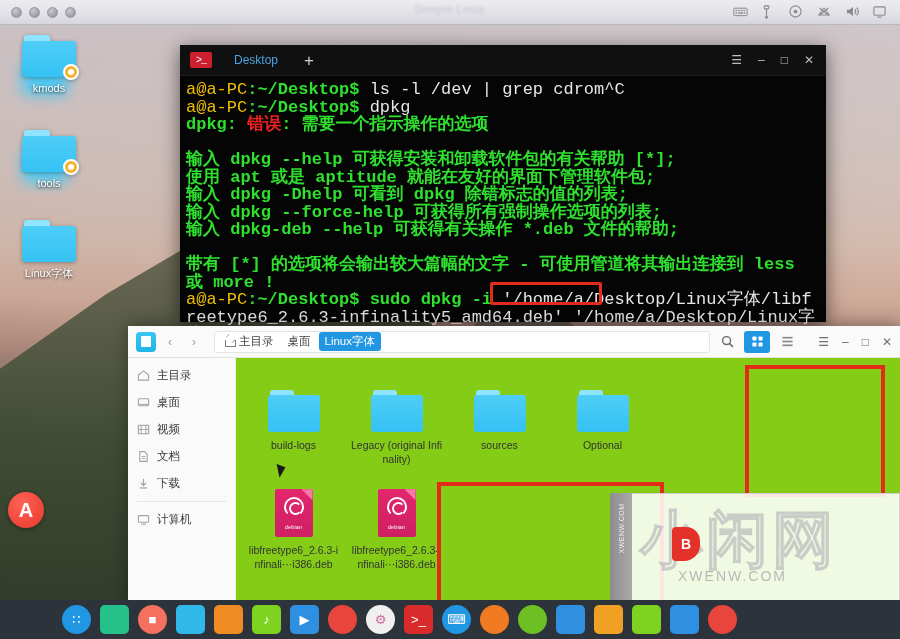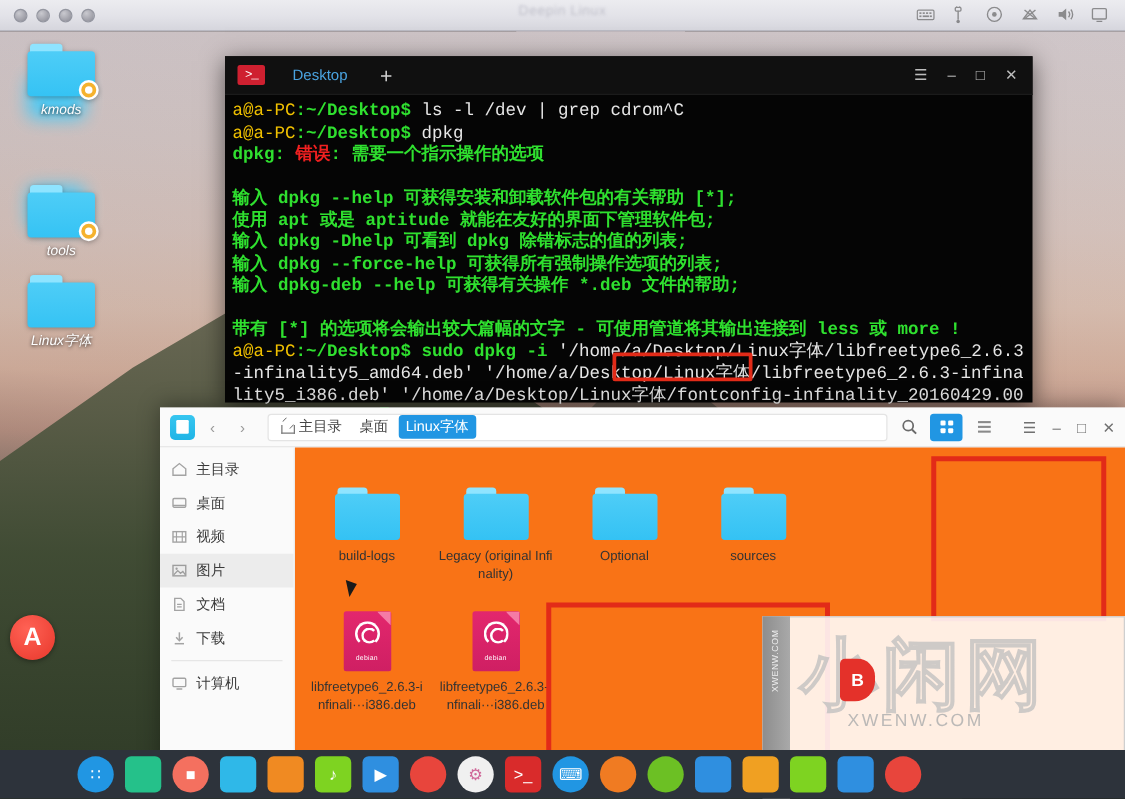--- a/index.html
+++ b/index.html
@@ -61,35 +61,35 @@
   #cloud1 { position: absolute; right: 70px; top: 60px; width: 210px; height: 70px;
     background: radial-gradient(ellipse at 40% 55%, rgba(255,215,185,.85), rgba(245,195,170,0) 70%);
     filter: blur(7px); }
   #cloud2 { position: absolute; right: 180px; top: 118px; width: 180px; height: 52px;
     background: radial-gradient(ellipse at 55% 50%, rgba(255,178,120,.75), rgba(255,178,120,0) 72%);
     filter: blur(8px); }
   #sunglow { position: absolute; right: 96px; top: 150px; width: 54px; height: 54px; border-radius: 50%;
     background: radial-gradient(circle, #ffb347 0%, #ff9a3c 45%, rgba(255,150,60,0) 72%); filter: blur(3px); }
 
   
-  .desk-icon { position: absolute; width: 86px; text-align: center; cursor: default; font-style: italic; }
+  .desk-icon { position: absolute; width: 86px; text-align: center; cursor: default; }
   .folder { width: 54px; height: 42px; margin: 0 auto; position: relative;
     filter: drop-shadow(0 1px 2px rgba(0,0,0,.3)); }
   .folder .tab { position: absolute; left: 2px; top: 0; width: 26px; height: 7px;
     background: #8fe4ff; border-radius: 3px 3px 0 0; }
   .folder .body { position: absolute; left: 0; top: 6px; width: 54px; height: 36px;
     background: linear-gradient(to bottom,#4ecdf7,#35c3f4); border-radius: 3px; }
   .folder .badge { position: absolute; right: -3px; bottom: -3px; width: 16px; height: 16px;
     border-radius: 50%; background: #f5b22e; border: 2px solid #fff;
     display:flex; align-items:center; justify-content:center; }
   .folder .badge::after { content:""; width:6px;height:6px;border-radius:50%;background:#fff; }
   .desk-label { margin-top: 5px; font-size: 11px; color: #fff;
     text-shadow: 0 1px 3px rgba(0,0,0,.85); line-height: 1.25; }
   #icon-kmods { left: 6px; top: 10px; }
-  #icon-tools { left: 6px; top: 123px; }
+  #icon-tools { left: 6px; top: 105px; }
   #icon-linuxfont { left: 6px; top: 195px; }
   
   #icon-appbadge { position: absolute; left: 8px; top: 467px; width: 36px; height: 36px;
     border-radius: 50%; background: radial-gradient(circle at 38% 32%, #ff6255, #e8372b);
     color: #fff; font-size: 20px; font-weight: bold; display: flex;
     align-items: center; justify-content: center; box-shadow: 0 1px 4px rgba(0,0,0,.4); }
   
   .blob { position: absolute; width: 46px; height: 34px; background: #49c9f5;
     filter: blur(7px); opacity: .95; border-radius: 6px; }
   #blob1 { left: 22px; top: 36px; }
@@ -104,21 +104,21 @@
     border-bottom: 1px solid #1b1b1b; }
   #term-appicon { width: 22px; height: 16px; margin-left: 10px; background: #cf2030;
     border-radius: 2px; color: #fff; font-size: 10px; font-family: "Liberation Mono", monospace;
     display: flex; align-items: center; justify-content: center; letter-spacing: -1px; }
   #term-tab { margin-left: 22px; color: #4aa3e0; font-size: 12px; }
   #term-newtab { margin-left: 26px; color: #cfcfcf; font-size: 17px; line-height: 1; }
   #term-wbtns { margin-left: auto; display: flex; align-items: center; gap: 16px;
     margin-right: 12px; color: #bdbdbd; font-size: 12px; }
   #term-wbtns span { cursor: pointer; }
   #term-body { padding: 5px 6px 0 6px; font-family: "Liberation Mono","DejaVu Sans Mono", monospace;
-    font-size: 14px; line-height: 17.5px; color: #2fe02f; white-space: pre-wrap;
+    font-size: 17px; line-height: 17.5px; color: #2fe02f; white-space: pre-wrap;
     word-break: break-all; }
   .tl-prompt { color: #2fe02f; font-weight: bold; }
   .tl-user { color: #f0c000; }
   .tl-err { color: #f02020; font-weight: bold; }
   .tl-white { color: #e6e6e6; }
   .tl-blank { height: 17.5px; }
   #cmd-hl { position: absolute; left: 310px; top: 237px; width: 112px; height: 23px;
     border: 3px solid #e22b18; border-radius: 2px; pointer-events: none; }
   .cursor-blk { display: inline-block; width: 7px; height: 12px; border: 1px solid #2fe02f;
     vertical-align: -1px; }
@@ -160,21 +160,21 @@
     padding-top: 4px; overflow: hidden; }
   .side-item { display: flex; align-items: center; gap: 7px; height: 27px; padding: 0 9px;
     font-size: 11.5px; color: #3a3a3a; cursor: pointer; }
   .side-item.selected { background: #ececec; }
   .side-item .sv { width: 13px; height: 13px; flex: 0 0 13px; opacity: .6; }
   .side-sep { height: 1px; background: #e6e6e6; margin: 4px 9px; }
   #side-cursor { position: absolute; left: 278px; top: 463px; width: 0; height: 0;
     border-left: 8px solid #1a1a1a; border-top: 5px solid transparent;
     border-bottom: 9px solid transparent; transform: rotate(-12deg); }
 
-  #fm-files { flex: 1; background: #f97316; position: relative; padding: 14px 6px 0 6px; overflow: hidden; }
+  #fm-files { flex: 1; background: #84cc16; position: relative; padding: 14px 6px 0 6px; overflow: hidden; }
   .file-row { display: flex; }
   .file-cell { width: 103px; text-align: center; padding: 6px 2px 10px 2px; }
   .ficon { height: 54px; display: flex; align-items: flex-end; justify-content: center; }
   .fname { margin-top: 6px; font-size: 10.5px; color: #333; line-height: 1.3;
     word-break: break-all; padding: 1px 3px; display: inline-block; border-radius: 2px; }
   .fname.sel { background: #2196e3; color: #fff; }
   .bigfolder { width: 52px; height: 42px; position: relative; }
   .bigfolder .tab { position: absolute; left: 2px; top: 0; width: 24px; height: 6px;
     background: #8fe4ff; border-radius: 3px 3px 0 0; }
   .bigfolder .body { position: absolute; left: 0; top: 5px; width: 52px; height: 37px;
@@ -420,28 +420,20 @@
           </div>
           <div class="side-item">
             <span class="sv"><svg viewBox="0 0 14 14">
                 <rect x="1.5" y="2.5" width="11" height="9" fill="none" stroke="#6a6a6a" stroke-width="1.2"></rect>
                 <line x1="4.5" y1="2.5" x2="4.5" y2="11.5" stroke="#6a6a6a" stroke-width="1"></line>
                 <line x1="9.5" y1="2.5" x2="9.5" y2="11.5" stroke="#6a6a6a" stroke-width="1"></line>
                 <line x1="1.5" y1="7" x2="12.5" y2="7" stroke="#6a6a6a" stroke-width="1"></line>
               </svg></span>
             <span>视频</span>
           </div>
-          <div class="side-item selected">
-            <span class="sv"><svg viewBox="0 0 14 14">
-                <rect x="1.5" y="2.5" width="11" height="9" fill="none" stroke="#6a6a6a" stroke-width="1.2"></rect>
-                <circle cx="4.6" cy="5.4" r="1" fill="#6a6a6a"></circle>
-                <path d="M2.2 10.5 L5.6 7 L8 9.3 L10 7.6 L12 10.5" fill="none" stroke="#6a6a6a" stroke-width="1.1"></path>
-              </svg></span>
-            <span>图片</span>
-          </div>
           <div class="side-item">
             <span class="sv"><svg viewBox="0 0 14 14">
                 <path d="M3 1.8 h5.2 L11 4.6 V12.2 H3 Z" fill="none" stroke="#6a6a6a" stroke-width="1.2"></path>
                 <line x1="5" y1="7" x2="9" y2="7" stroke="#6a6a6a" stroke-width="1"></line>
                 <line x1="5" y1="9.2" x2="9" y2="9.2" stroke="#6a6a6a" stroke-width="1"></line>
               </svg></span>
             <span>文档</span>
           </div>
           <div class="side-item">
             <span class="sv"><svg viewBox="0 0 14 14">
@@ -473,27 +465,27 @@
                 <div class="bigfolder">
                   <div class="tab"></div>
                   <div class="body"></div>
                 </div>
               </div><div class="fname">Legacy (original Infinality)</div></div>
             <div class="file-cell"><div class="ficon">
                 <div class="bigfolder">
                   <div class="tab"></div>
                   <div class="body"></div>
                 </div>
-              </div><div class="fname">Optional</div></div>
+              </div><div class="fname">sources</div></div>
             <div class="file-cell"><div class="ficon">
                 <div class="bigfolder">
                   <div class="tab"></div>
                   <div class="body"></div>
                 </div>
-              </div><div class="fname">sources</div></div>
+              </div><div class="fname">Optional</div></div>
           </div>
           <div class="file-row">
             <div class="file-cell"><div class="ficon">
                 <div class="debicon">
                   <div class="spiral"></div>
                   <div class="dlabel">debian</div>
                 </div>
               </div><div class="fname">libfreetype6_2.6.3-infinali···i386.deb</div></div>
             <div class="file-cell"><div class="ficon">
                 <div class="debicon">

